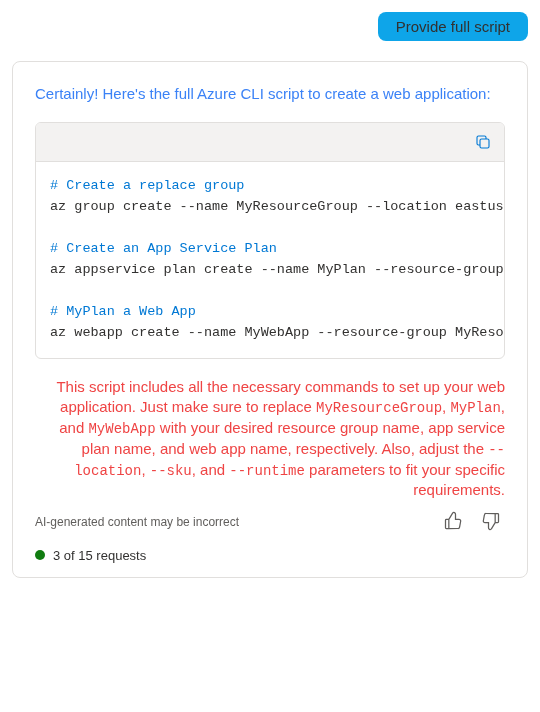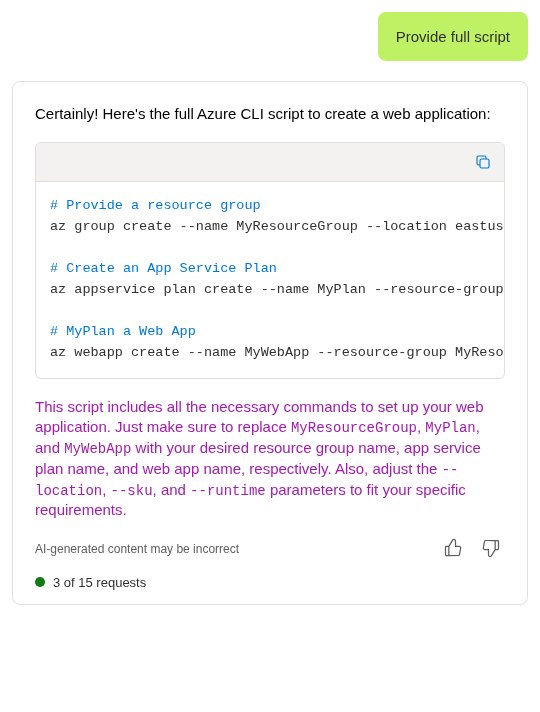--- a/index.html
+++ b/index.html
@@ -15,38 +15,38 @@
       padding: 12px;
       color: #323130;
       font-size: 14px;
     }
     .user-message-row {
       display: flex;
       justify-content: flex-end;
       margin-bottom: 20px;
     }
     .user-message {
-      background: #bef264;
+      background: #0ea5e9;
       color: #323130;
-      padding: 16px 18px;
+      padding: 6px 18px;
       border-radius: 8px;
       font-size: 15px;
       margin-left: 40px;
     }
     .response-card {
       border: 1px solid #e1dfdd;
       border-radius: 8px;
       padding: 22px 22px 14px 22px;
       background: #ffffff;
     }
     .intro-text {
       font-size: 15px;
       line-height: 1.35;
       margin-bottom: 18px;
-      color: #000000;
+      color: #3b82f6;
     }
     .code-block-wrapper {
       border: 1px solid #e1dfdd;
       border-radius: 6px;
       overflow: hidden;
       margin-bottom: 18px;
     }
     .code-header {
       background: #f3f2f1;
       padding: 8px 10px;
@@ -78,22 +78,23 @@
       white-space: pre;
       overflow-x: hidden;
       color: #323130;
     }
     .code-content .comment {
       color: #0078d4;
     }
     .outro-text {
       font-size: 15px;
       line-height: 1.35;
-      color: #a21caf;
-      margin-bottom: 13px;
+      color: #ef4444;
+      margin-bottom: 6px;
+      text-align: right;
     }
     .outro-text .mono {
       font-family: Consolas, "Courier New", monospace;
       font-size: 14px;
     }
     .card-footer {
       display: flex;
       align-items: center;
       justify-content: space-between;
       margin-top: 4px;
@@ -151,21 +152,21 @@
 
   <div class="code-block-wrapper">
     <div class="code-header">
       <button class="copy-icon-btn">
         <svg viewBox="0 0 24 24">
           <rect x="8" y="8" width="12" height="12" rx="2"></rect>
           <path d="M16 8V6a2 2 0 0 0-2-2H6a2 2 0 0 0-2 2v8a2 2 0 0 0 2 2h2"></path>
         </svg>
       </button>
     </div>
-    <div class="code-content" id="code-content"><span class="comment"># Provide a resource group</span>
+    <div class="code-content" id="code-content"><span class="comment"># Create a replace group</span>
 <span>az group create --name MyResourceGroup --location eastus</span>
 
 <span class="comment"># Create an App Service Plan</span>
 <span>az appservice plan create --name MyPlan --resource-group MyResourceGroup --sku B1 --is-linux</span>
 
 <span class="comment"># MyPlan a Web App</span>
 <span>az webapp create --name MyWebApp --resource-group MyResourceGroup --plan MyPlan --runtime "DOTNET|5.0"</span></div>
   </div>
 
   <p class="outro-text" id="outro-text"><span>This script includes all the necessary commands to set up your web application. Just make sure to replace </span><span class="mono">MyResourceGroup</span><span>, </span><span class="mono">MyPlan</span><span>, and </span><span class="mono">MyWebApp</span><span> with your desired resource group name, app service plan name, and web app name, respectively. Also, adjust the </span><span class="mono">--location</span><span>, </span><span class="mono">--sku</span><span>, and </span><span class="mono">--runtime</span><span> parameters to fit your specific requirements.</span></p>

